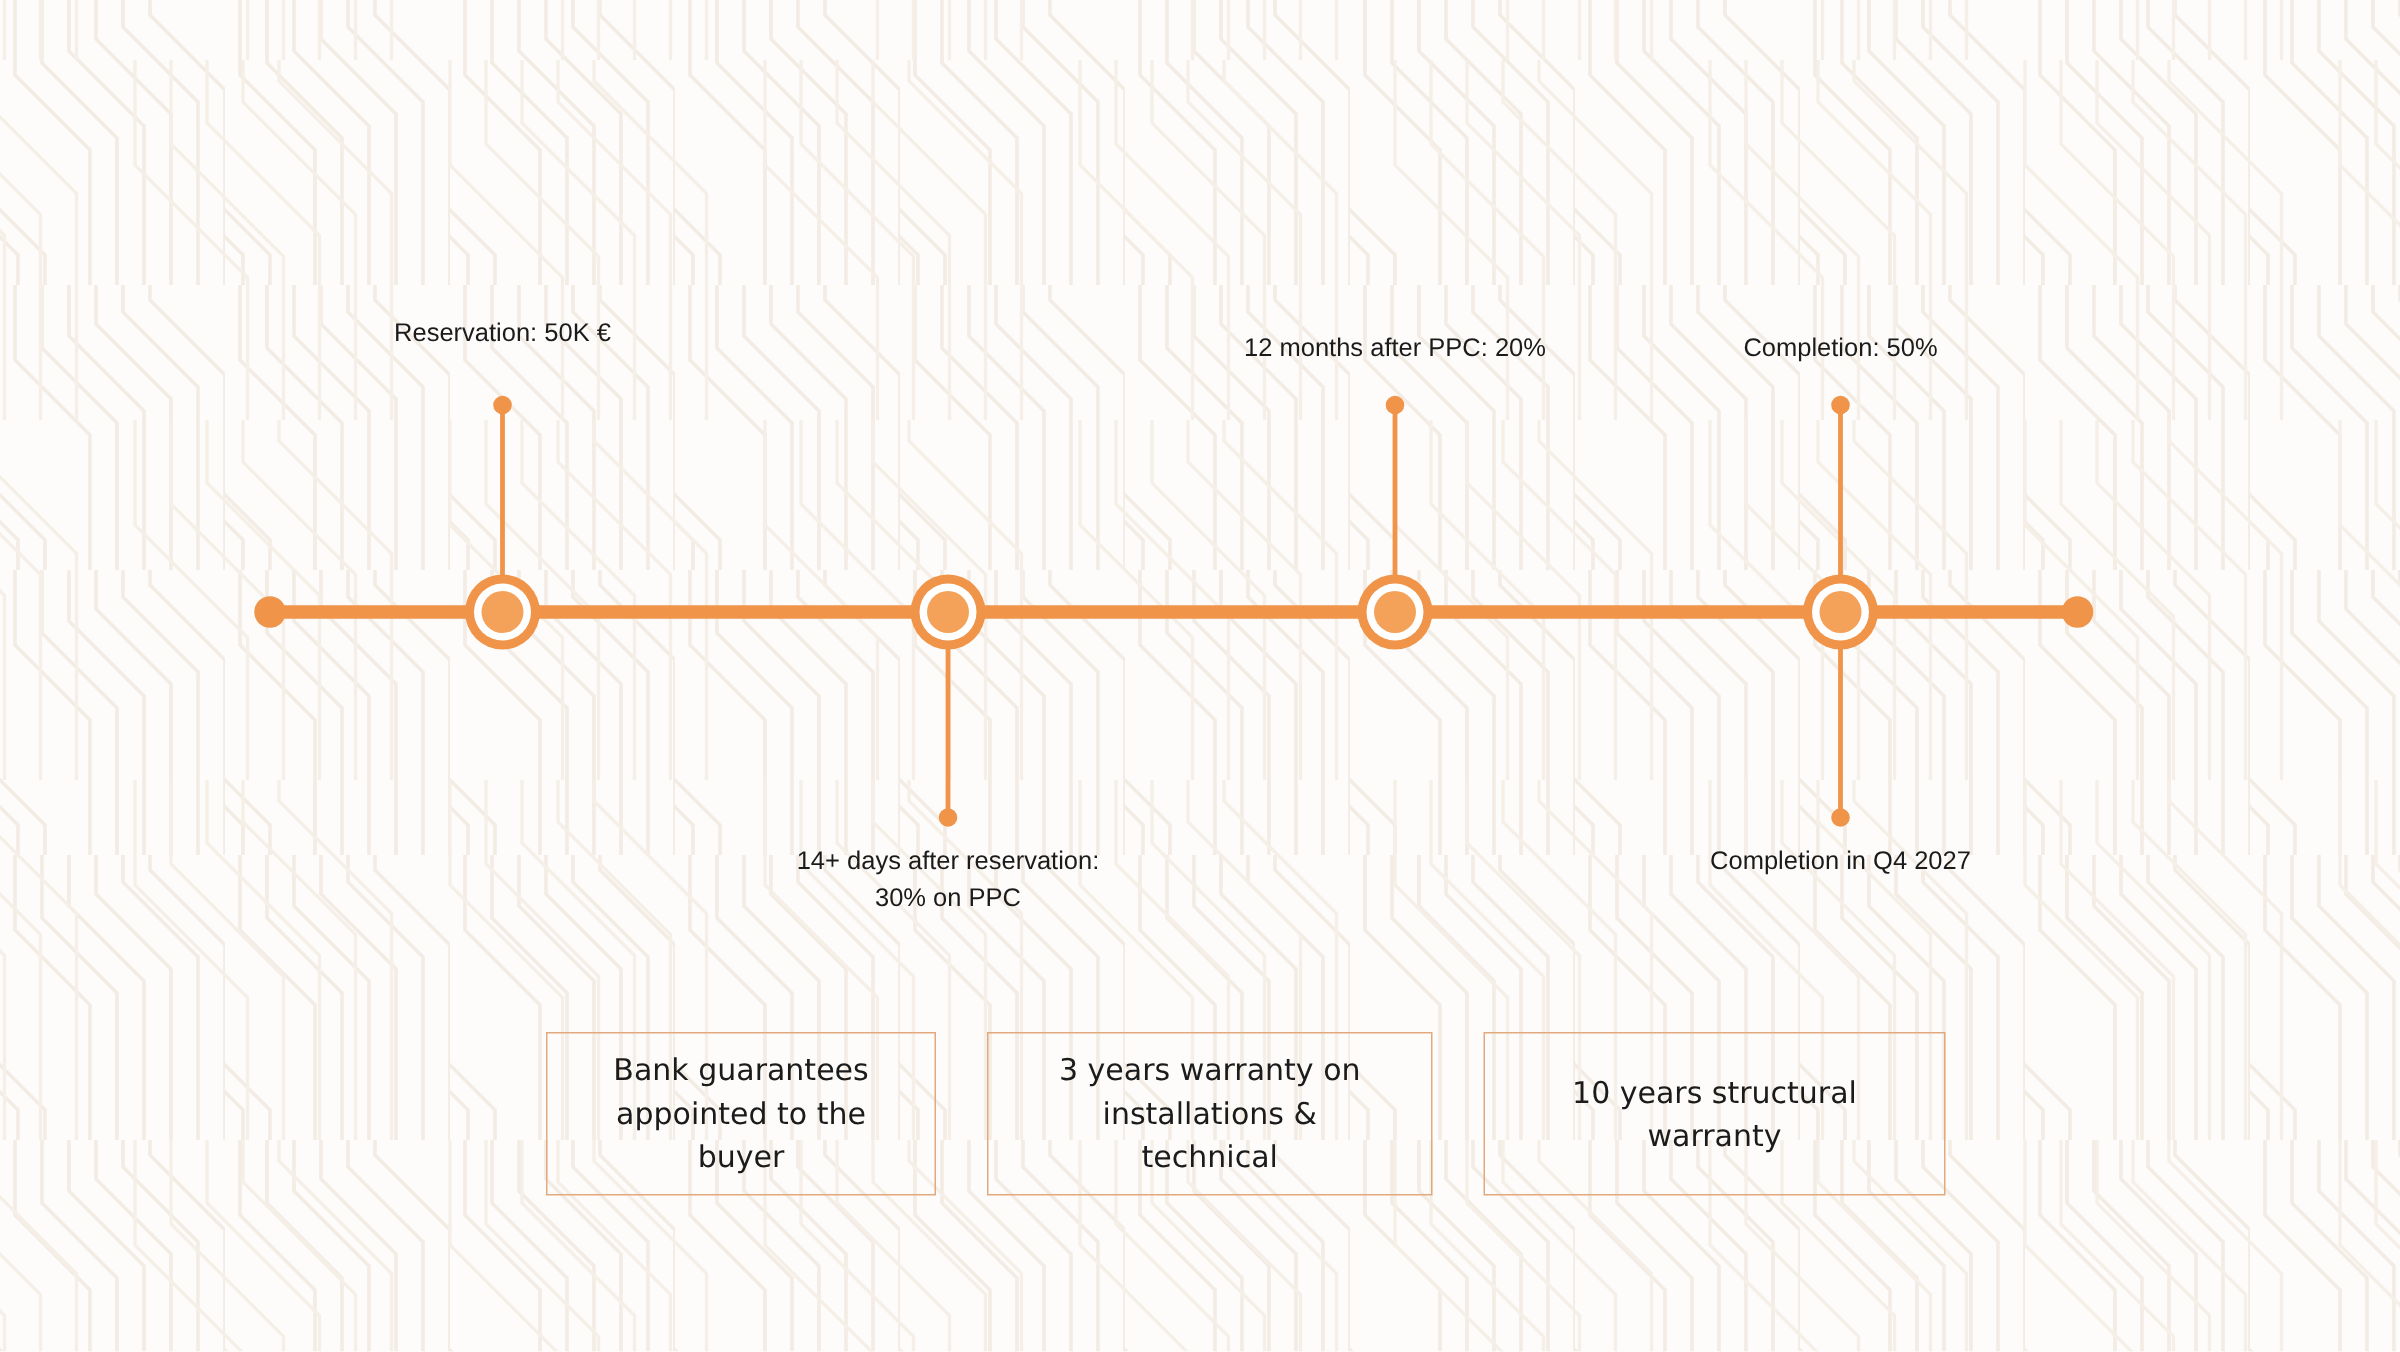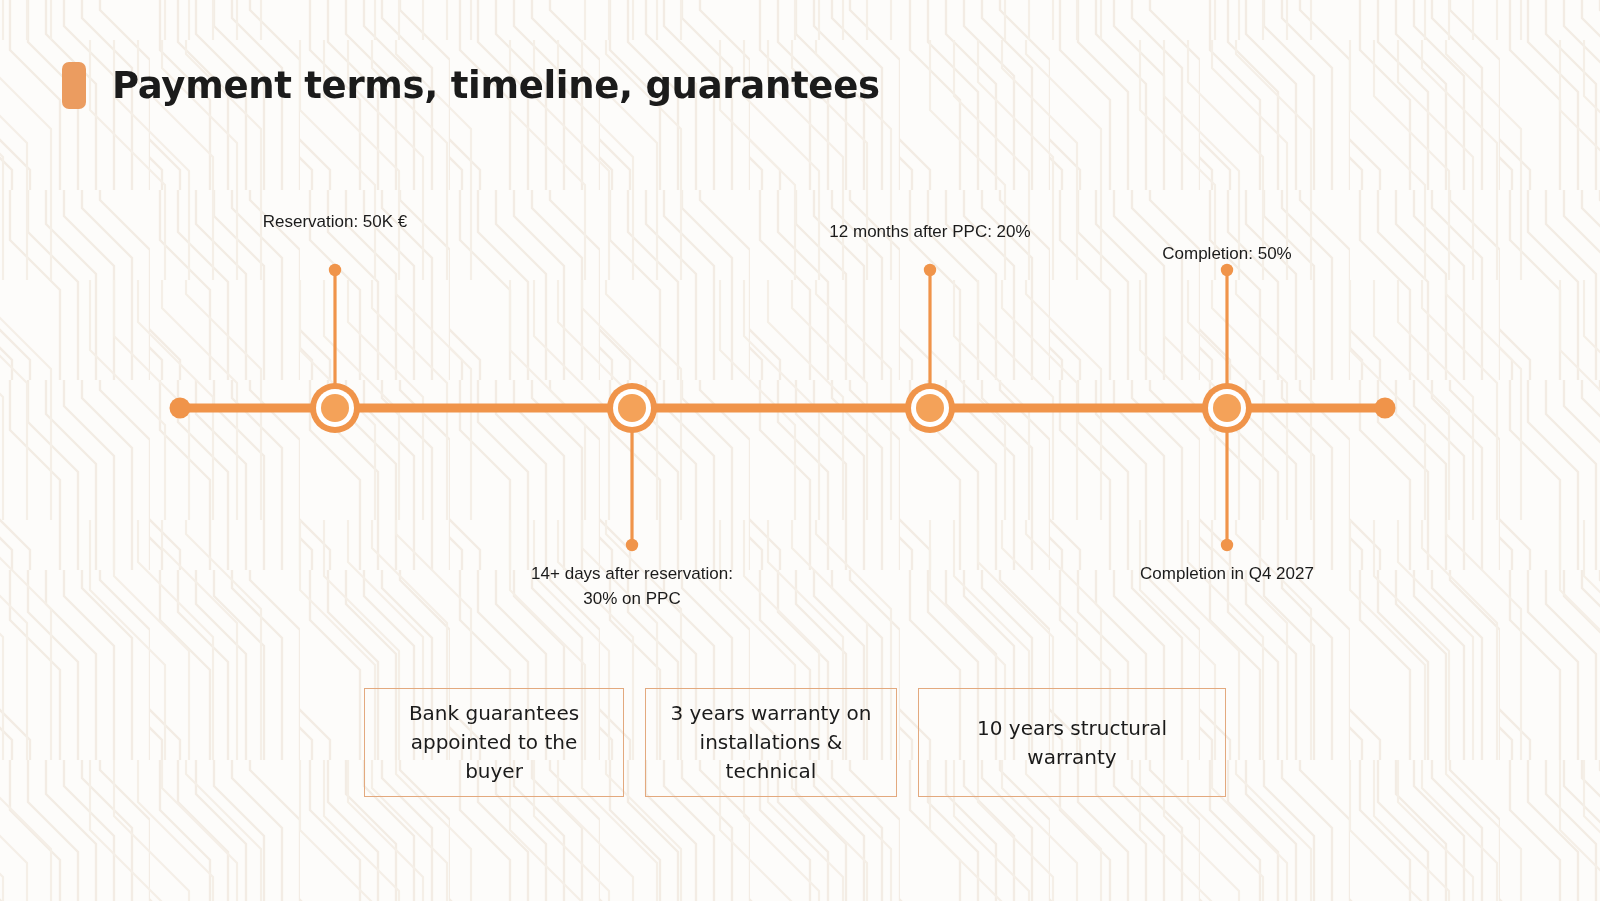--- a/index.html
+++ b/index.html
@@ -81,42 +81,42 @@
     transform: translateX(-50%);
   }
 
   
   .boxes {
     position: absolute;
     left: 364px;
     top: 688px;
     display: flex;
     align-items: center;
-    gap: 21px;
+    gap: 34px;
     z-index: 4;
     border-radius: 17px;
   }
   .g-box {
     border: 1.6px solid #e3a97e;
     background: transparent;
     box-sizing: border-box;
     height: 109px;
     display: flex;
     align-items: center;
     justify-content: center;
     padding: 6px 14px;
     text-align: center;
     font-family: "DejaVu Sans", sans-serif;
     font-size: 20px;
     line-height: 1.45;
     color: #1b1b1b;
     white-space: pre-line;
   }
   .g-box.b1 { width: 260px; }
-  .g-box.b2 { width: 252px; }
+  .g-box.b2 { width: 297px; }
   .g-box.b3 { width: 308px; }
 </style>
 </head>
 <body>
 
 <svg id="bg-pattern" viewBox="0 0 1600 901" preserveAspectRatio="none" xmlns="http://www.w3.org/2000/svg">
   <rect x="0" y="0" width="1600" height="901" fill="#fdfcfa"></rect>
   <defs>
     <pattern id="trace" width="150" height="190" patternUnits="userSpaceOnUse">
       <g fill="none" stroke="#f3ece4" stroke-width="2.4">
@@ -139,24 +139,20 @@
         <path d="M116 -20 L116 14 L191 89 L191 260"></path>
       </g>
     </pattern>
   </defs>
   <rect x="0" y="0" width="1600" height="901" fill="url(#trace)"></rect>
   <rect x="0" y="0" width="1600" height="901" fill="url(#trace2)"></rect>
 </svg>
 
 <div id="slide">
 
-  <div class="title-row">
-    <div class="title-accent"></div>
-    <div class="title-text">Payment terms, timeline, guarantees</div>
-  </div>
 
   <svg id="timeline-svg" viewBox="0 0 1600 901" xmlns="http://www.w3.org/2000/svg">
     <g id="tl-stems">
         <line x1="335" y1="394" x2="335" y2="270" stroke="#f0944a" stroke-width="3.2"></line>
         <circle cx="335" cy="270" r="6.2" fill="#f0944a"></circle>
         <line x1="632" y1="422" x2="632" y2="545" stroke="#f0944a" stroke-width="3.2"></line>
         <circle cx="632" cy="545" r="6.2" fill="#f0944a"></circle>
         <line x1="930" y1="394" x2="930" y2="270" stroke="#f0944a" stroke-width="3.2"></line>
         <circle cx="930" cy="270" r="6.2" fill="#f0944a"></circle>
         <line x1="1227" y1="394" x2="1227" y2="270" stroke="#f0944a" stroke-width="3.2"></line>
@@ -191,21 +187,21 @@
           <circle cx="1227" cy="408" r="14" fill="#f4a259"></circle>
         </g>
       </g>
   </svg>
 
   <div id="ms-labels">
       <div class="ms-label" style="left: 335px; top: 210px;">Reservation: 50K €</div>
       <div class="ms-label" style="left: 632px; top: 562px; text-align: center;">14+ days after reservation:
 30% on PPC</div>
       <div class="ms-label" style="left: 930px; top: 220px; text-align: center;">12 months after PPC: 20%</div>
-      <div class="ms-label" style="left: 1227px; top: 220px; margin-top: 22px;">Completion: 50%</div>
+      <div class="ms-label" style="left: 1227px; top: 220px;">Completion: 50%</div>
       <div class="ms-label" style="left: 1227px; top: 562px;">Completion in Q4 2027</div>
     </div>
 
   <div class="boxes">
     <div class="g-box b1">Bank guarantees
 appointed to the
 buyer</div>
     <div class="g-box b2">3 years warranty on
 installations &amp;
 technical</div>

